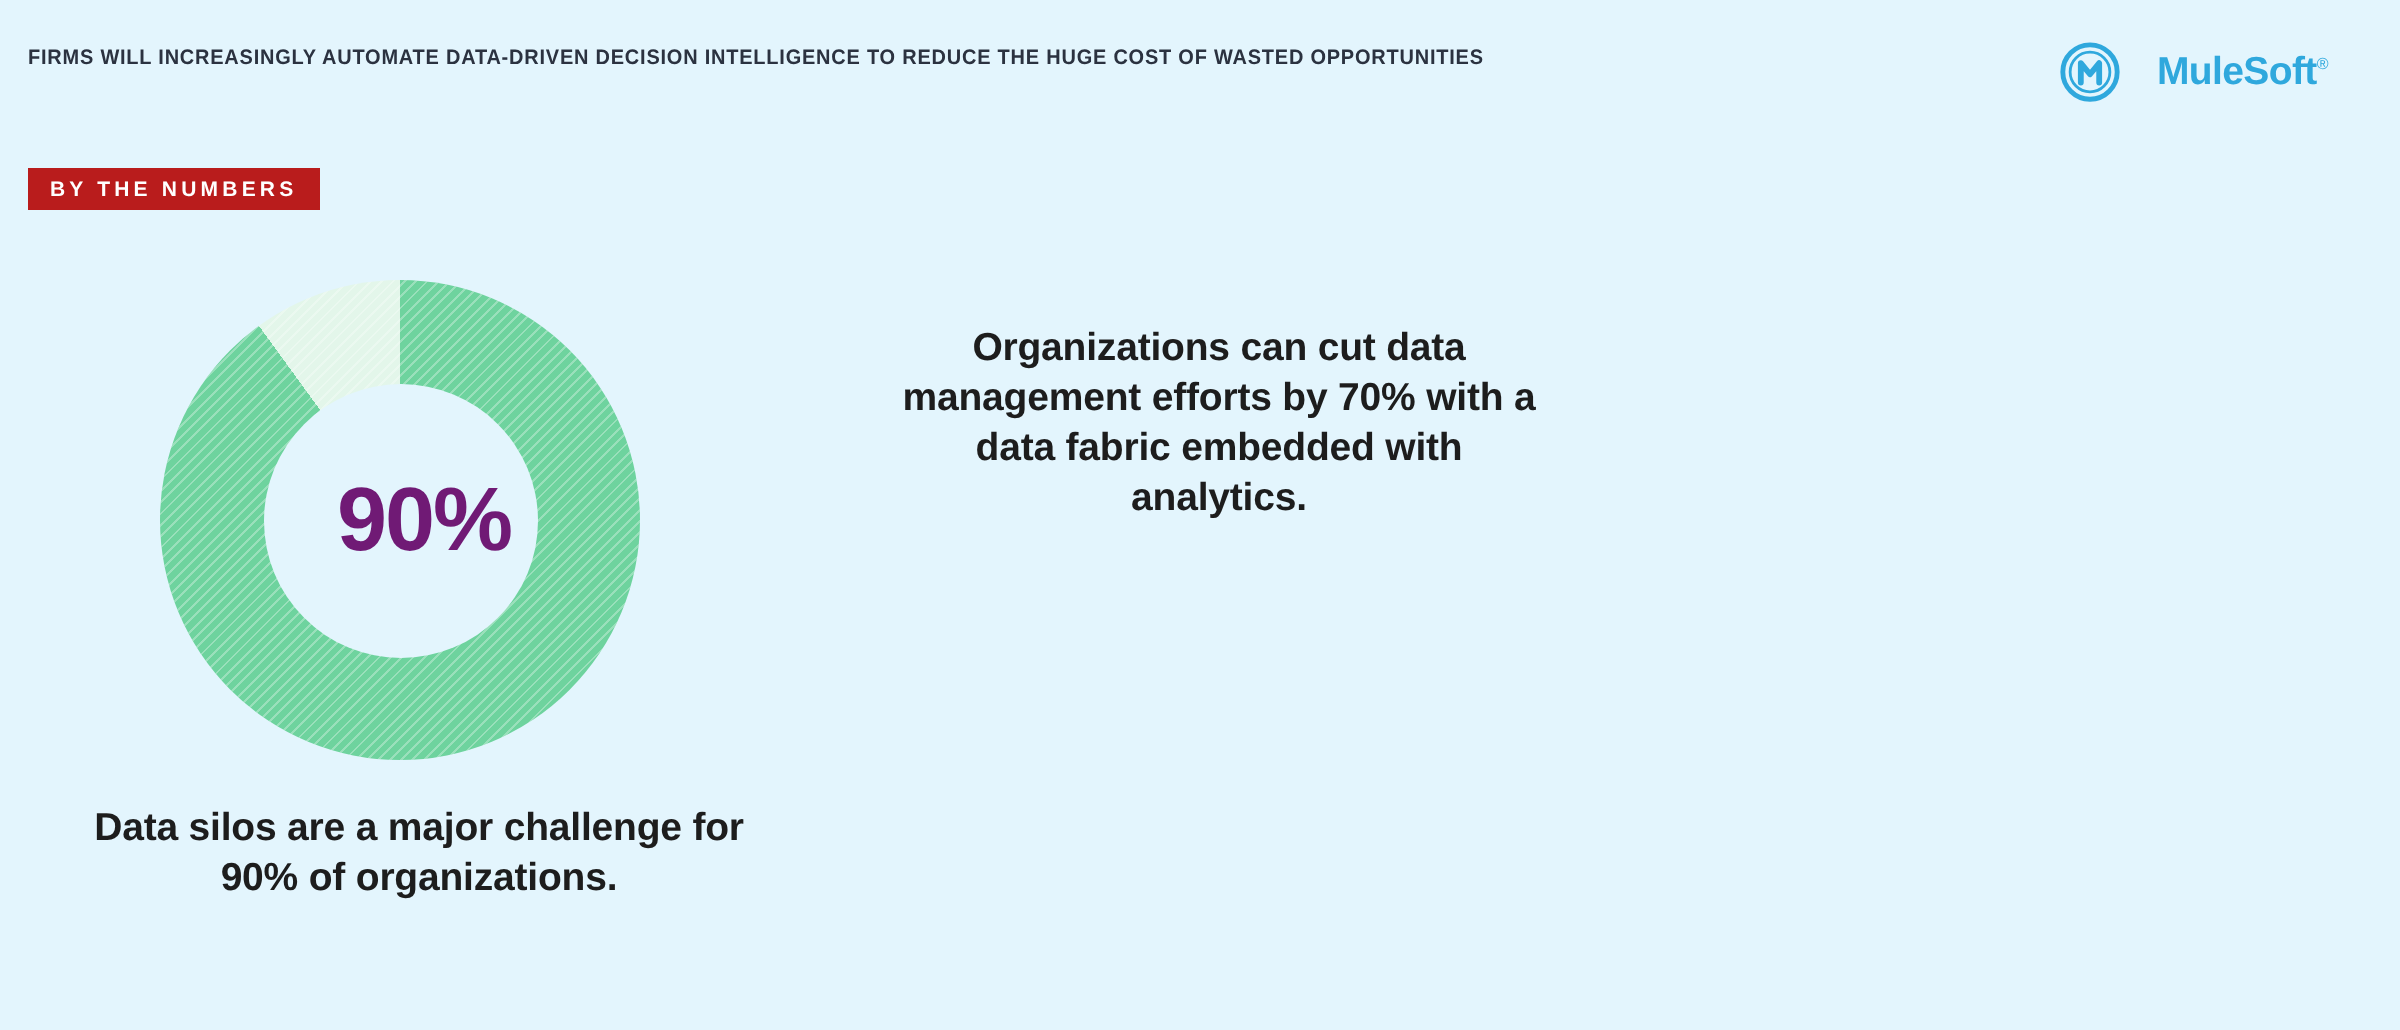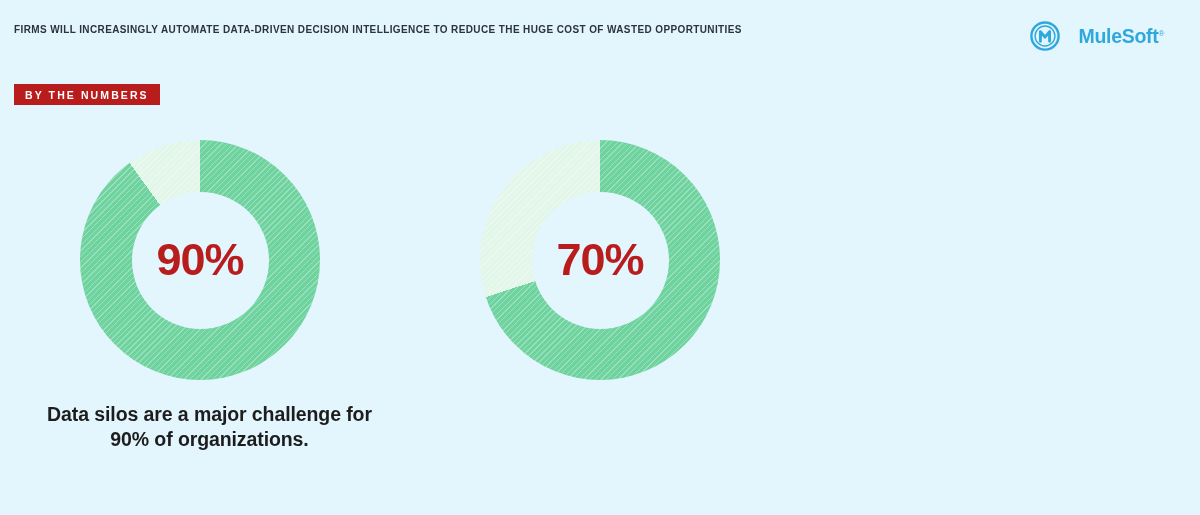--- a/index.html
+++ b/index.html
@@ -127,28 +127,28 @@
     top: 50%;
     width: 137px;
     height: 137px;
     margin-left: -68.5px;
     margin-top: -68.5px;
     border-radius: 50%;
     background: #e3f5fd;
   }
   .donut-value {
     position: absolute;
-    left: 0; top: 0;
+    left: 12px; top: 0;
     width: 100%; height: 100%;
     display: flex;
     align-items: center;
     justify-content: center;
     font-size: 45px;
     font-weight: bold;
-    color: #b91c1c;
+    color: #701a75;
     letter-spacing: -1px;
   }
   .donut-value.haloed {
     font-size: 42px;
     text-shadow:
       -2px -2px 0 #eefaf2,  2px -2px 0 #eefaf2,
       -2px  2px 0 #eefaf2,  2px  2px 0 #eefaf2,
       -2px  0   0 #eefaf2,  2px  0   0 #eefaf2,
        0   -2px 0 #eefaf2,  0    2px 0 #eefaf2;
   }
@@ -192,24 +192,19 @@
     <div class="donut-wrap">
       <div class="donut-disc" style="background: conic-gradient(rgb(110, 211, 158) 0deg, rgb(110, 211, 158) 324deg, rgb(227, 246, 234) 324deg, rgb(227, 246, 234) 360deg);"></div>
       <div class="hatch-overlay"></div>
       <div class="donut-hole"></div>
       <div class="donut-value">90%</div>
     </div>
     <div class="stat-caption">Data silos are a major challenge for 90% of organizations.</div>
   </div>
 
   <div class="stat-block">
-    <div class="donut-wrap">
-      <div class="donut-disc" style="background: conic-gradient(rgb(110, 211, 158) 0deg, rgb(110, 211, 158) 252deg, rgb(227, 246, 234) 252deg, rgb(227, 246, 234) 360deg);"></div>
-      <div class="hatch-overlay"></div>
-      <div class="donut-hole"></div>
-      <div class="donut-value">70%</div>
-    </div>
+    <div class="stat-caption">Organizations can cut data management efforts by 70% with a data fabric embedded with analytics.</div>
   </div>
 
   <div class="stat-block">
   </div>
 
 </div>
 
 </body></html>

